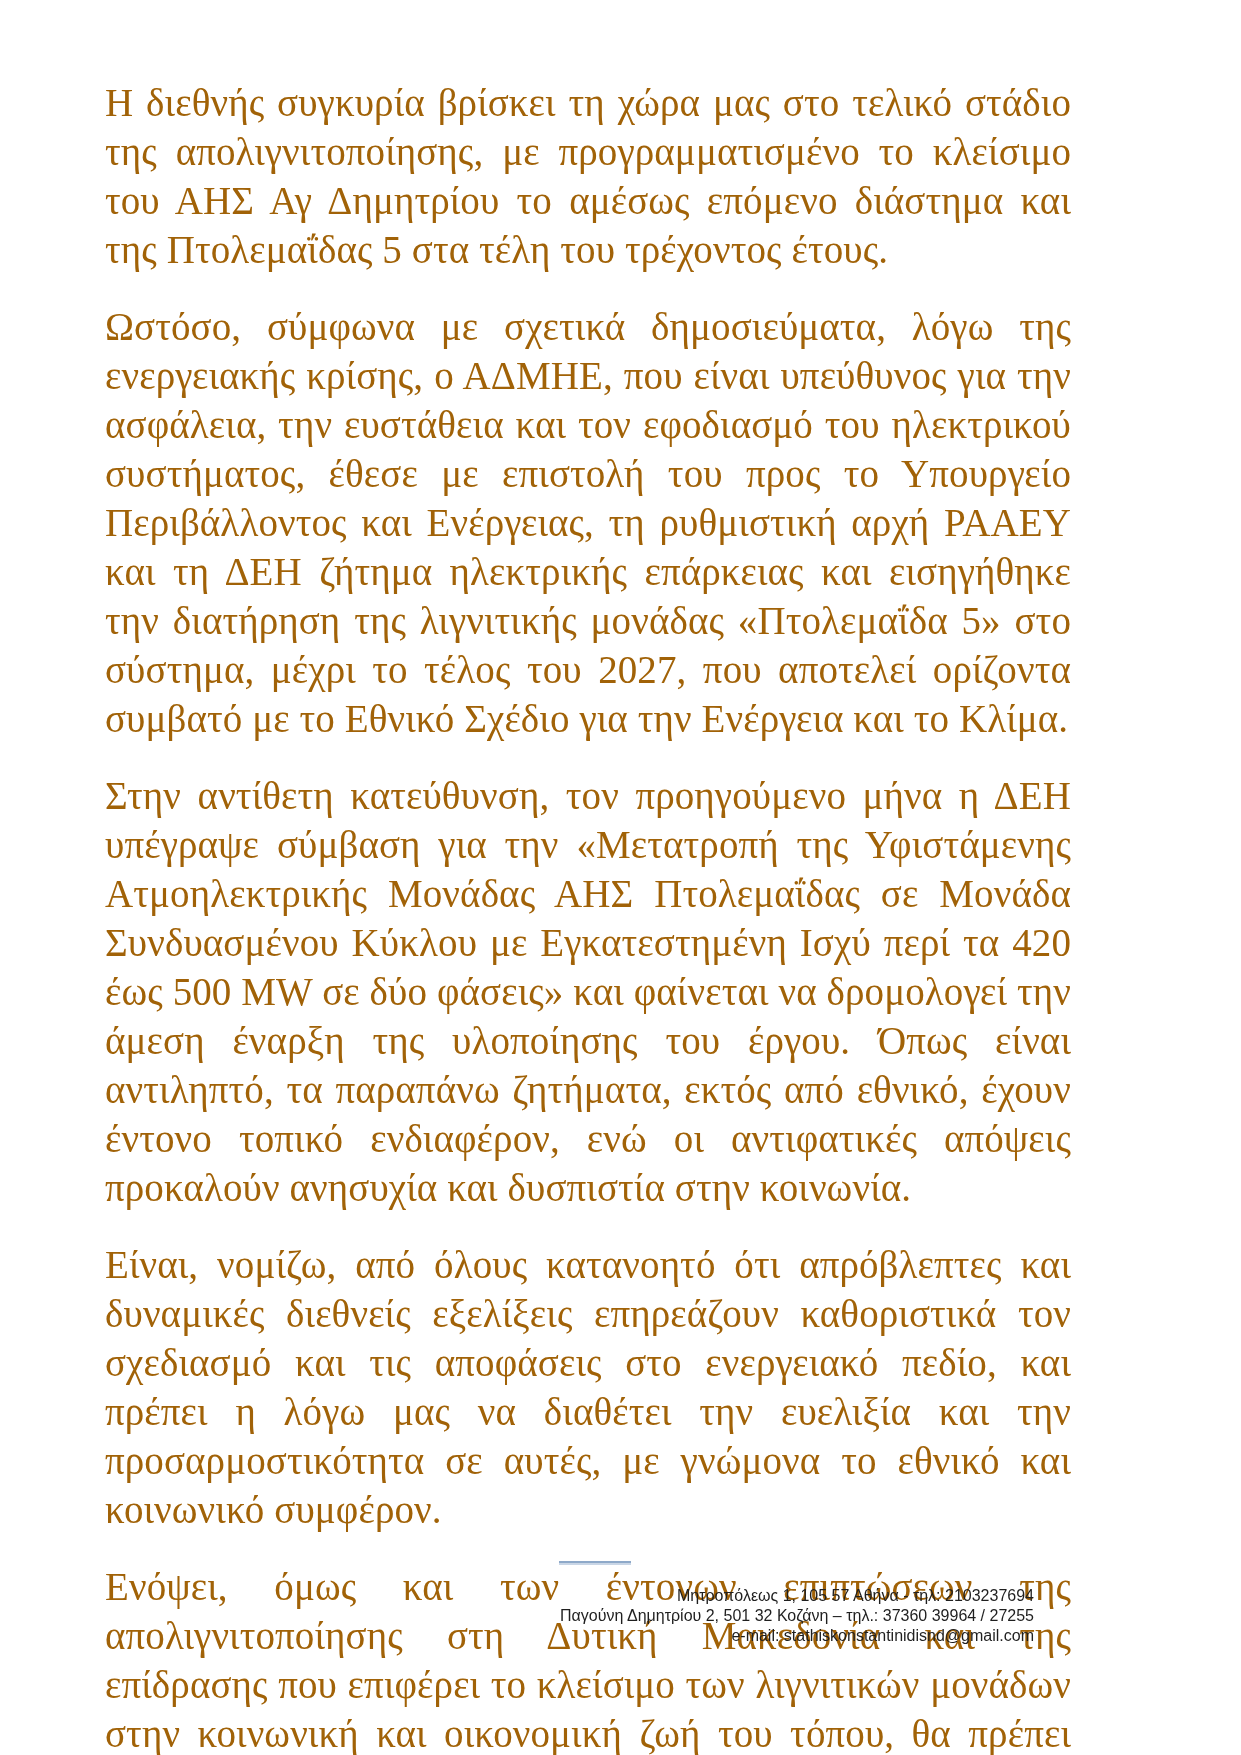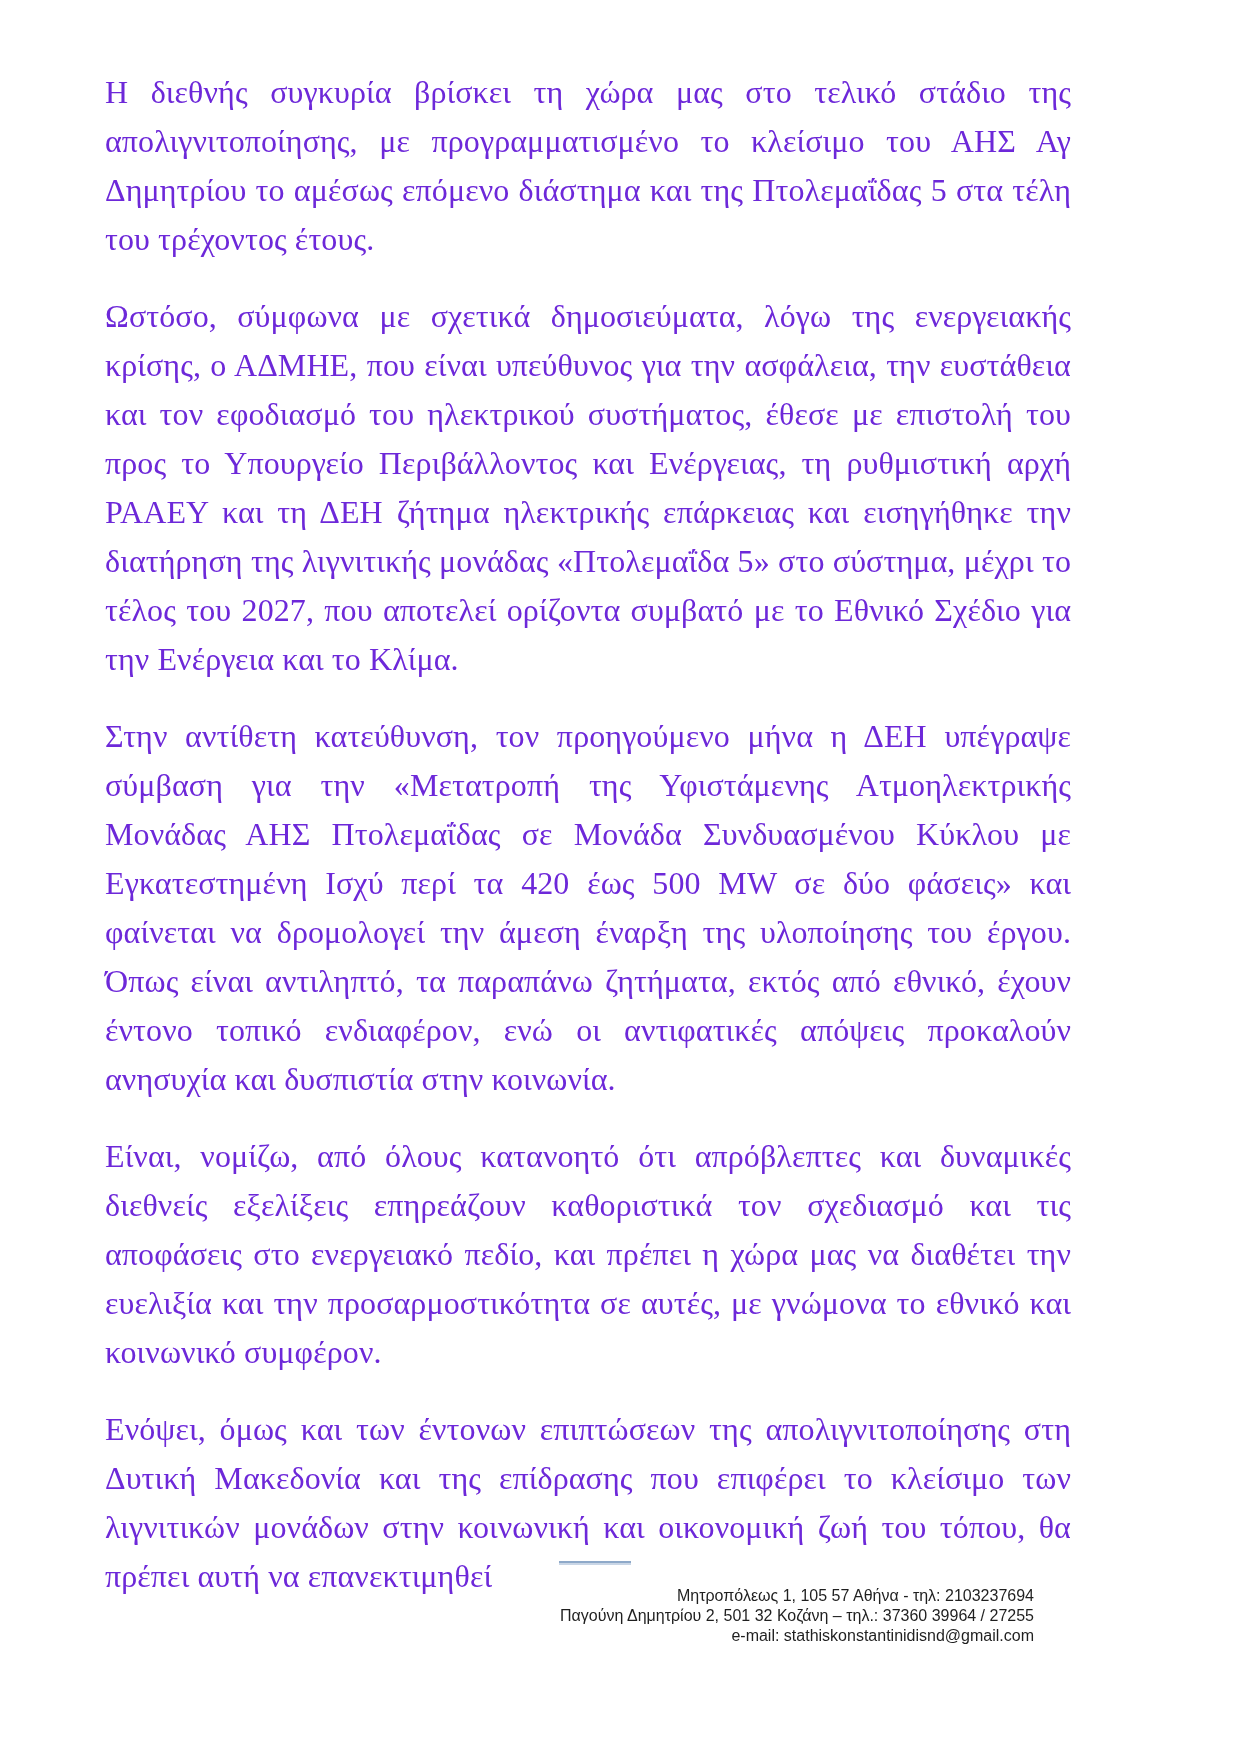--- a/index.html
+++ b/index.html
@@ -16,26 +16,26 @@
     font-family: "Liberation Serif", "DejaVu Serif", serif;
     color: #000000;
   }
   .content {
     position: absolute;
     left: 105px;
     top: 62px;
     width: 966px;
   }
   .para {
-    margin: 6px 0 28px 0;
-    font-size: 32px;
+    margin: 16px 0 28px 0;
+    font-size: 39px;
     line-height: 49px;
     text-align: justify;
     letter-spacing: 0.1px;
-    color: #6d28d9;
+    color: #a16207;
   }
   .para:last-child { margin-bottom: 0; }
   .footer-divider {
     position: absolute;
     left: 559px;
     top: 1561px;
     width: 72px;
     height: 2px;
     background: #8ea9c9;
     border-bottom: 2px solid #c9d6e6;
@@ -55,21 +55,21 @@
 </style>
 </head>
 <body>
 
 <div class="page">
 
   <div class="content">
     <p class="para">Η διεθνής συγκυρία βρίσκει τη χώρα μας στο τελικό στάδιο της απολιγνιτοποίησης, με προγραμματισμένο το κλείσιμο του ΑΗΣ Αγ Δημητρίου το αμέσως επόμενο διάστημα και της Πτολεμαΐδας 5 στα τέλη του τρέχοντος έτους.</p>
     <p class="para">Ωστόσο, σύμφωνα με σχετικά δημοσιεύματα, λόγω της ενεργειακής κρίσης, ο ΑΔΜΗΕ, που είναι υπεύθυνος για την ασφάλεια, την ευστάθεια και τον εφοδιασμό του ηλεκτρικού συστήματος, έθεσε με επιστολή του προς το Υπουργείο Περιβάλλοντος και Ενέργειας, τη ρυθμιστική αρχή ΡΑΑΕΥ και τη ΔΕΗ ζήτημα ηλεκτρικής επάρκειας και εισηγήθηκε την διατήρηση της λιγνιτικής μονάδας «Πτολεμαΐδα 5» στο σύστημα, μέχρι το τέλος του 2027, που αποτελεί ορίζοντα συμβατό με το Εθνικό Σχέδιο για την Ενέργεια και το Κλίμα.</p>
     <p class="para">Στην αντίθετη κατεύθυνση, τον προηγούμενο μήνα η ΔΕΗ υπέγραψε σύμβαση για την «Μετατροπή της Υφιστάμενης Ατμοηλεκτρικής Μονάδας ΑΗΣ Πτολεμαΐδας σε Μονάδα Συνδυασμένου Κύκλου με Εγκατεστημένη Ισχύ περί τα 420 έως 500 MW σε δύο φάσεις» και φαίνεται να δρομολογεί την άμεση έναρξη της υλοποίησης του έργου. Όπως είναι αντιληπτό, τα παραπάνω ζητήματα, εκτός από εθνικό, έχουν έντονο τοπικό ενδιαφέρον, ενώ οι αντιφατικές απόψεις προκαλούν ανησυχία και δυσπιστία στην κοινωνία.</p>
-    <p class="para">Είναι, νομίζω, από όλους κατανοητό ότι απρόβλεπτες και δυναμικές διεθνείς εξελίξεις επηρεάζουν καθοριστικά τον σχεδιασμό και τις αποφάσεις στο ενεργειακό πεδίο, και πρέπει η χώρα μας να διαθέτει την ευελιξία και την προσαρμοστικότητα σε αυτές, με γνώμονα το εθνικό και κοινωνικό συμφέρον.</p>
+    <p class="para">Είναι, νομίζω, από όλους κατανοητό ότι απρόβλεπτες και δυναμικές διεθνείς εξελίξεις επηρεάζουν καθοριστικά τον σχεδιασμό και τις αποφάσεις στο ενεργειακό πεδίο, και πρέπει η λόγω μας να διαθέτει την ευελιξία και την προσαρμοστικότητα σε αυτές, με γνώμονα το εθνικό και κοινωνικό συμφέρον.</p>
     <p class="para">Ενόψει, όμως και των έντονων επιπτώσεων της απολιγνιτοποίησης στη Δυτική Μακεδονία και της επίδρασης που επιφέρει το κλείσιμο των λιγνιτικών μονάδων στην κοινωνική και οικονομική ζωή του τόπου, θα πρέπει αυτή να επανεκτιμηθεί</p>
   </div>
 
   <div class="footer-divider"></div>
 
   <div class="footer">
     <div class="footer-line">Μητροπόλεως 1, 105 57 Αθήνα - τηλ: 2103237694</div>
     <div class="footer-line">Παγούνη Δημητρίου 2, 501 32 Κοζάνη – τηλ.: 37360 39964 / 27255</div>
     <div class="footer-line">e-mail: stathiskonstantinidisnd@gmail.com</div>
   </div>

